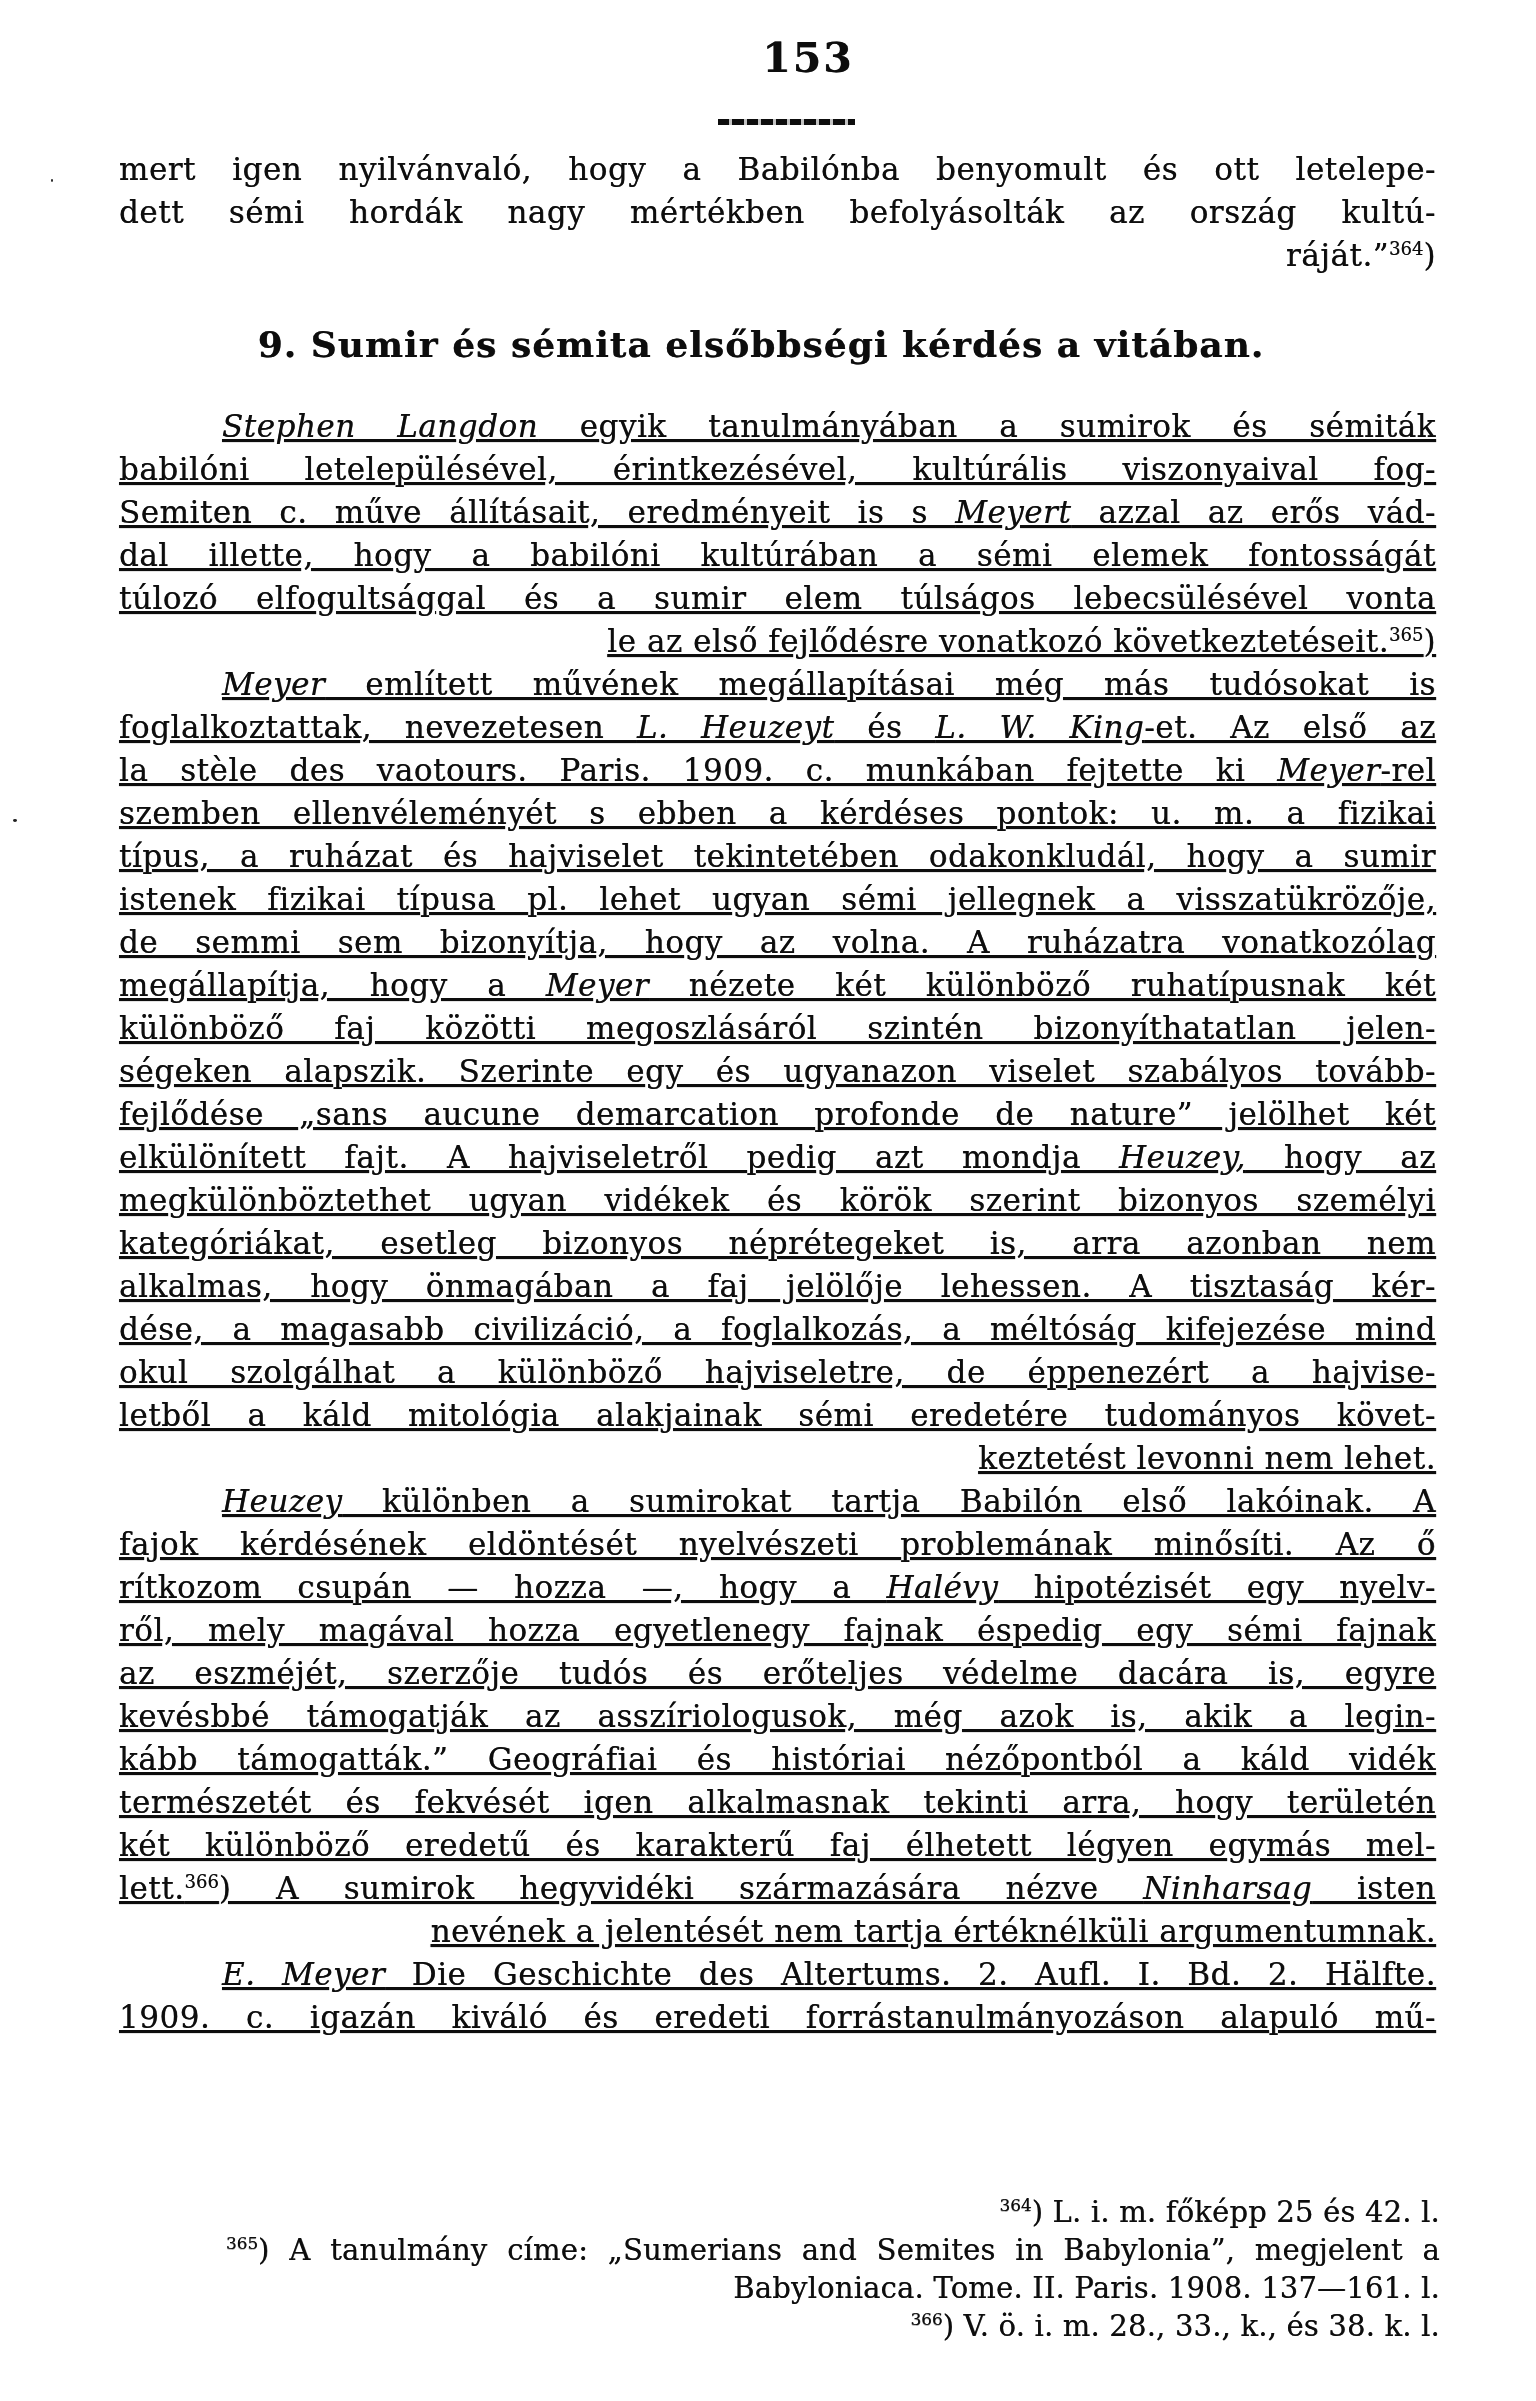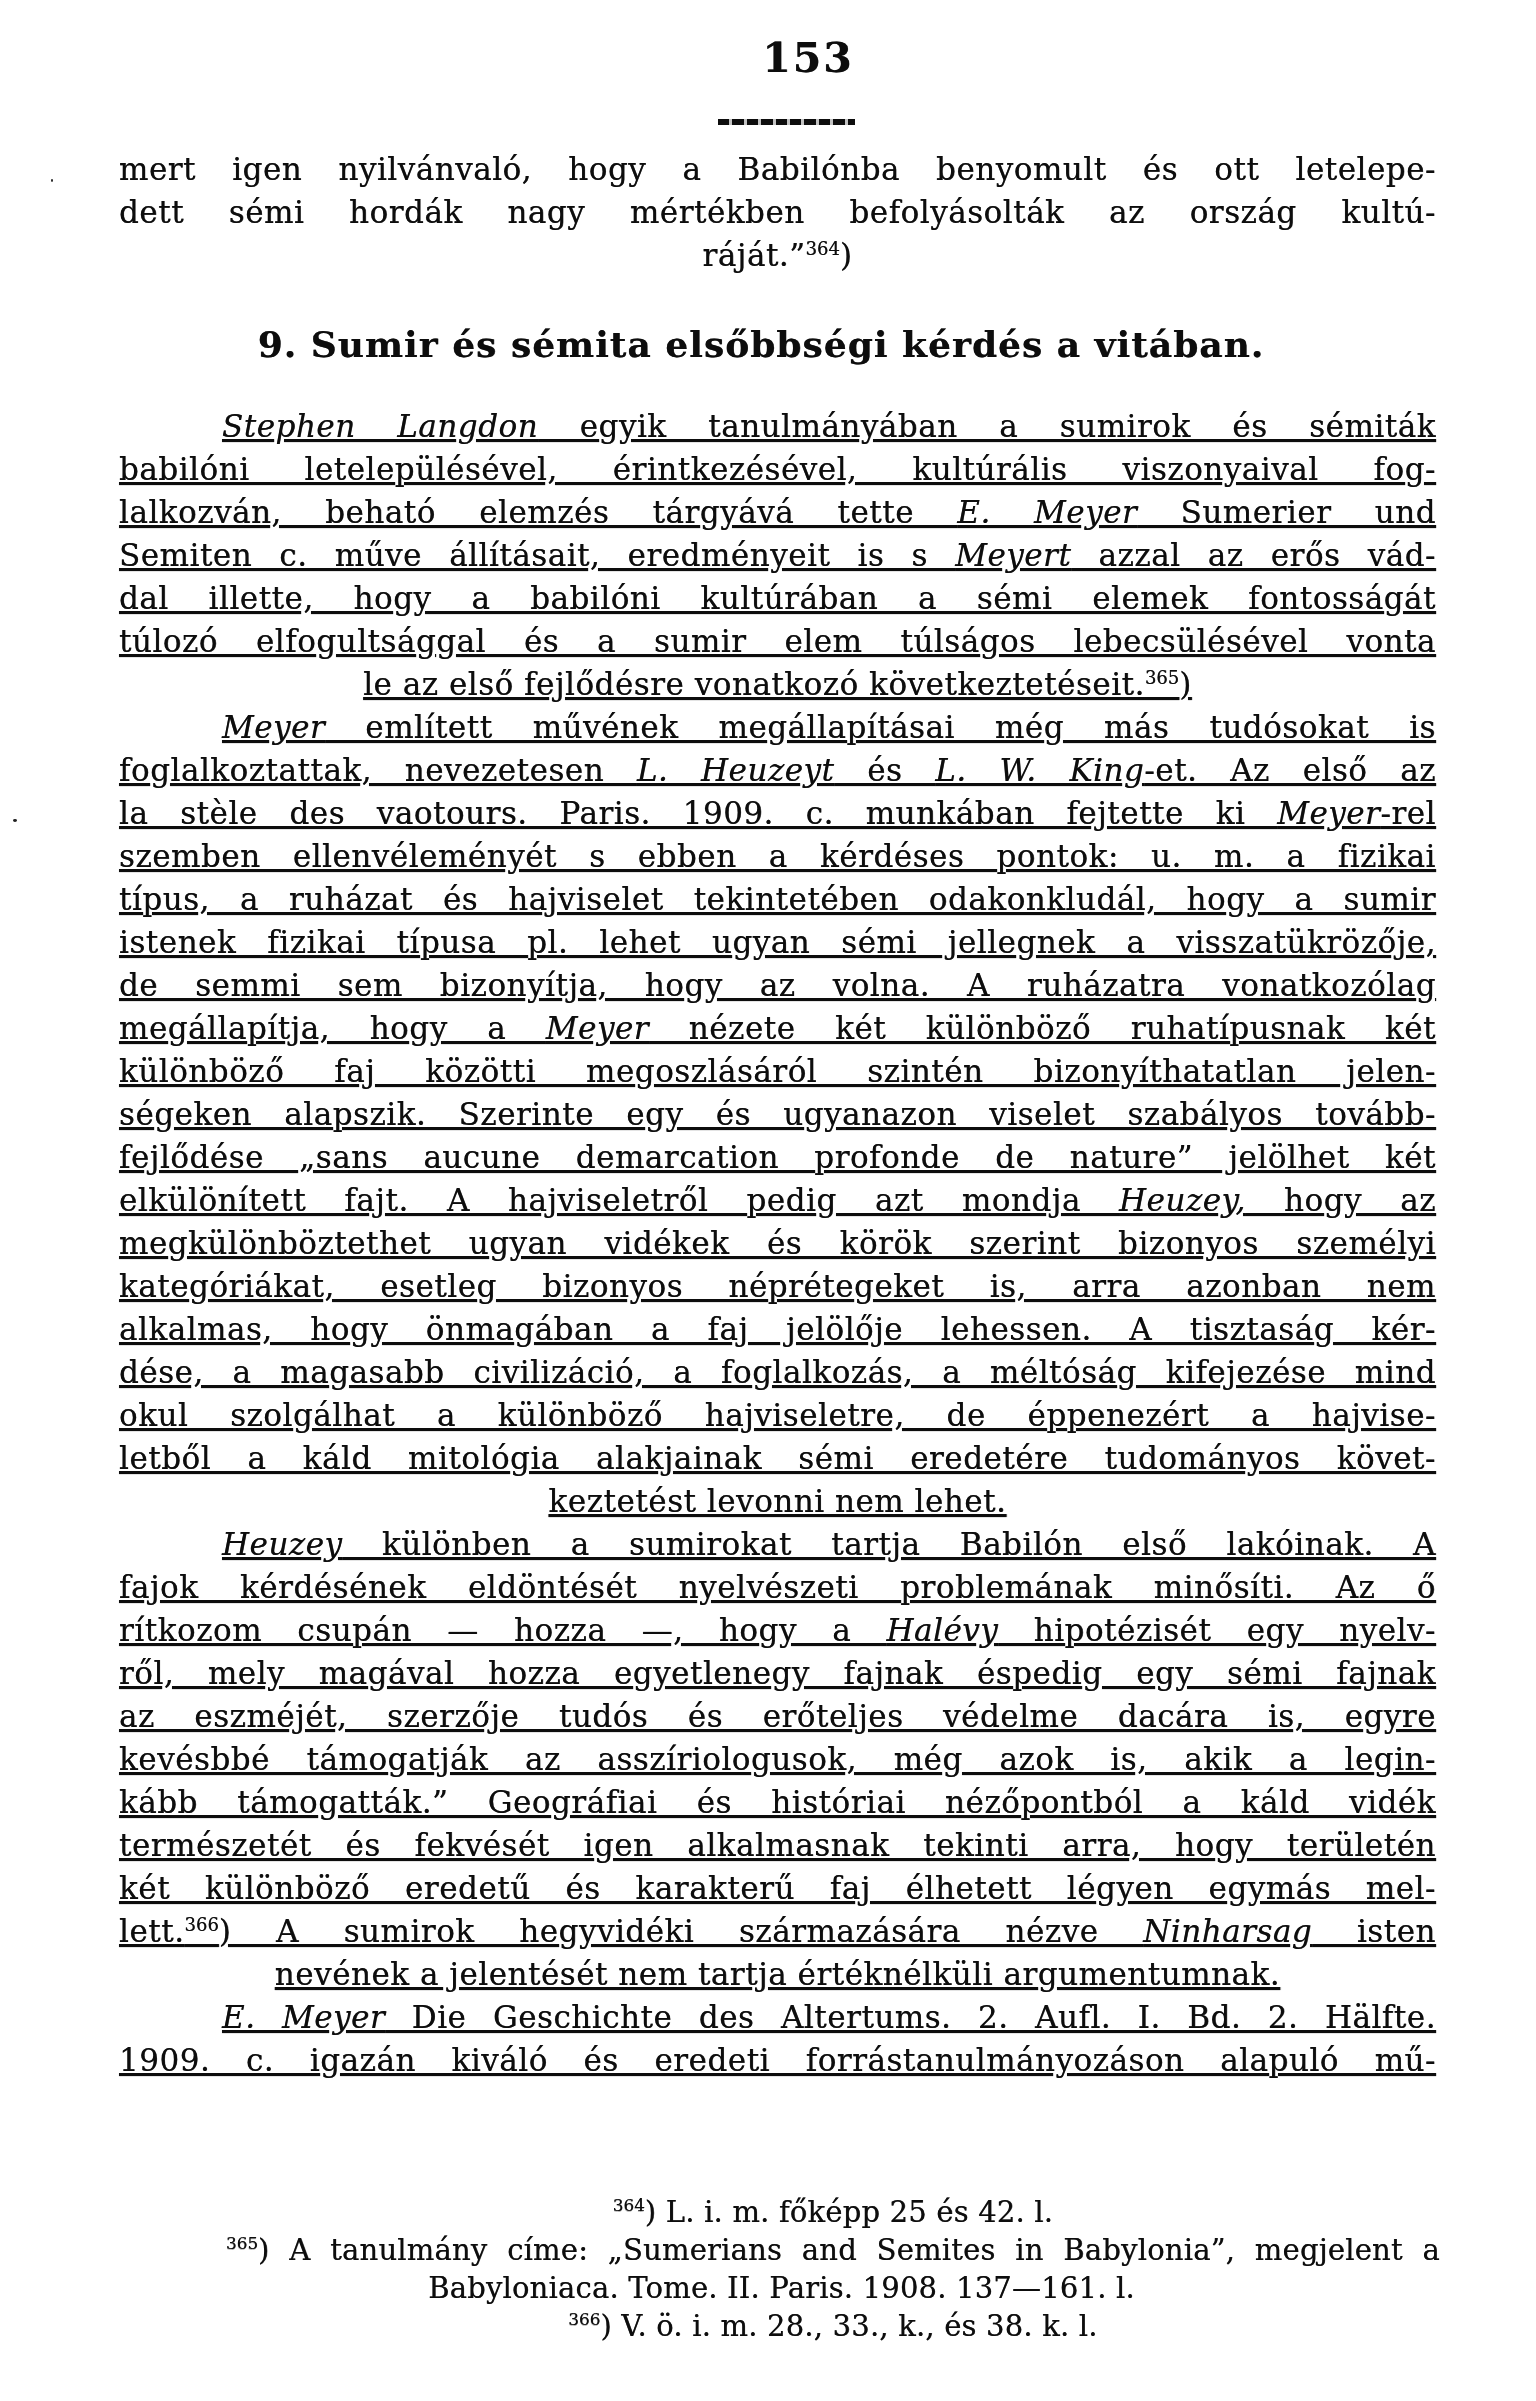--- a/index.html
+++ b/index.html
@@ -30,21 +30,21 @@
 
   .headline {
     position: absolute; top: 323px; left: 94px; width: 1342px; padding-right: 58px; box-sizing: border-box;
     text-align: center; font-size: 36px; font-weight: bold; line-height: 43px; letter-spacing: 1px;
   }
 
   .fnotes { position: absolute; top: 2193px; left: 98px; width: 1342px; font-size: 29px; line-height: 38px; letter-spacing: 0.2px; }
 
   .ln { white-space: normal; }
   .j { text-align: justify; text-align-last: justify; }
-  .last { text-align: center; }
+  .last { text-align: right; }
   .ind { text-indent: 103px; }
 
   .it  { font-style: italic; }
   .sup { vertical-align: super; font-size: 58%; line-height: 0; letter-spacing: 0; }
 
   .speck { position: absolute; background: #222; border-radius: 50%; }
   .speck.s3 { left: 13.4px;   top: 819px; width: 3.8px;  height: 2.9px; }
   .speck.s4 { left: 51px;  top: 179px;  width: 2.4px;  height: 3.4px; }
 </style>
 </head>
@@ -60,21 +60,20 @@
     <div class="ln j ink"><span>dett sémi hordák nagy mértékben befolyásolták az ország kultú-</span></div>
     <div class="ln last ink"><span>ráját.”</span><span class="sup">364</span><span>)</span></div>
   </div>
 
   <div class="headline ink">9. Sumir és sémita elsőbbségi kérdés a vitában.</div>
 
   <div class="textblock body">
 
     <div class="ln j ind ink"><span class="it">Stephen Langdon</span><span> egyik tanulmányában a sumirok és sémiták</span></div>
     <div class="ln j ink"><span>babilóni letelepülésével, érintkezésével, kultúrális viszonyaival fog-</span></div>
-    <div class="ln j ink"><span>lalkozván, beható elemzés tárgyává tette </span><span class="it">E. Meyer</span><span> Sumerier und</span></div>
     <div class="ln j ink"><span>Semiten c. műve állításait, eredményeit is s </span><span class="it">Meyert</span><span> azzal az erős vád-</span></div>
     <div class="ln j ink"><span>dal illette, hogy a babilóni kultúrában a sémi elemek fontosságát</span></div>
     <div class="ln j ink"><span>túlozó elfogultsággal és a sumir elem túlságos lebecsülésével vonta</span></div>
     <div class="ln last ink"><span>le az első fejlődésre vonatkozó következtetéseit.</span><span class="sup">365</span><span>)</span></div>
 
     <div class="ln j ind ink"><span class="it">Meyer</span><span> említett művének megállapításai még más tudósokat is</span></div>
     <div class="ln j ink"><span>foglalkoztattak, nevezetesen </span><span class="it">L. Heuzeyt</span><span> és </span><span class="it">L. W. King</span><span>-et. Az első az</span></div>
     <div class="ln j ink"><span>la stèle des vaotours. Paris. 1909. c. munkában fejtette ki </span><span class="it">Meyer</span><span>-rel</span></div>
     <div class="ln j ink"><span>szemben ellenvéleményét s ebben a kérdéses pontok: u. m. a fizikai</span></div>
     <div class="ln j ink"><span>típus, a ruházat és hajviselet tekintetében odakonkludál, hogy a sumir</span></div>

